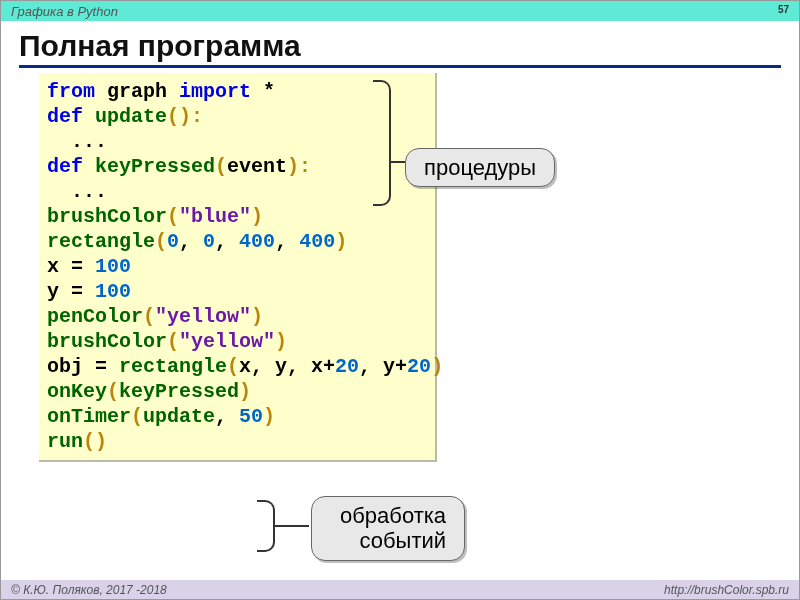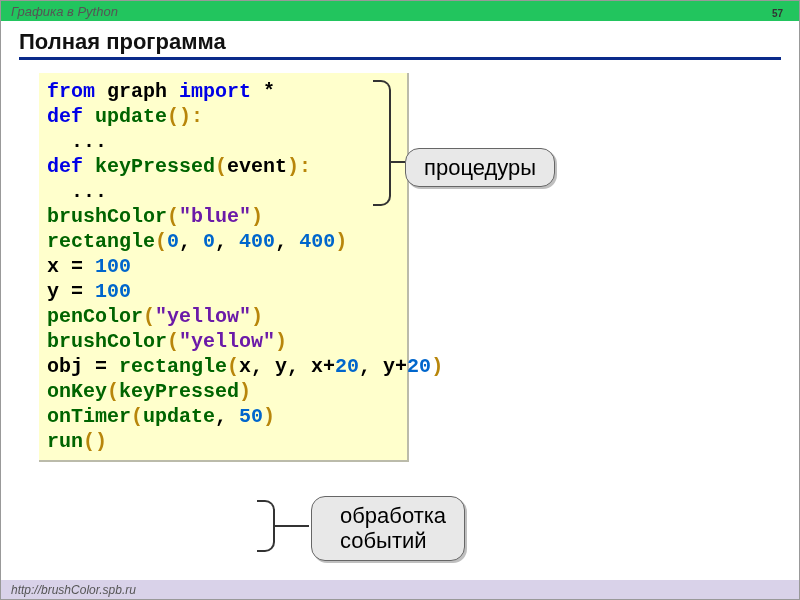--- a/index.html
+++ b/index.html
@@ -7,53 +7,53 @@
     margin: 0;
     width: 800px;
     height: 600px;
     background: #fff;
     font-family: Arial, sans-serif;
     border: 1px solid #999;
     position: relative;
     overflow: hidden;
   }
   .header {
-    background: #22c55e;
-    padding: 3px 16px 2px 10px;
+    background: #5eead4;
+    padding: 3px 10px 2px 10px;
     display: flex;
     justify-content: space-between;
-    align-items: flex-end;
+    align-items: flex-start;
     font-style: italic;
     color: #555;
     font-size: 13px;
   }
   .header .pagenum { font-size: 10px; font-style: normal; color: #333; font-weight: bold; }
   .title {
     margin: 8px 18px 4px 18px;
-    font-size: 22px;
+    font-size: 30px;
     font-weight: bold;
     color: #111;
     border-bottom: 3px solid #0a2a8a;
     padding-bottom: 2px;
   }
   .footer {
     position: absolute;
     bottom: 0; left: 0; right: 0;
     background: #d9d2e9;
     padding: 3px 10px 2px 10px;
     display: flex;
     justify-content: space-between;
     font-style: italic;
     color: #555;
     font-size: 12px;
   }
   .codebox {
     position: absolute;
     left: 38px; top: 72px;
-    width: 370px;
+    width: 398px;
     background: #ffffcc;
     border-right: 2px solid #bba;
     border-bottom: 2px solid #bba;
     padding: 6px 8px 6px 8px;
     font-family: "Courier New", monospace;
     font-size: 20px;
     font-weight: bold;
     line-height: 1.25;
     color: #000;
     white-space: pre;
@@ -67,21 +67,21 @@
 
   .callout {
     position: absolute;
     background: #e8e8e8;
     border: 1px solid #666;
     border-radius: 14px;
     padding: 6px 18px;
     font-size: 22px;
     color: #000;
     box-shadow: 2px 2px 0 rgba(0,0,0,0.25);
-    text-align: left;
+    text-align: right;
     line-height: 1.15;
   }
   .callout1 { left: 404px; top: 147px; }
   .callout2 { left: 310px; top: 495px; white-space: pre-line; padding-left: 28px; }
 
   .brace {
     position: absolute;
     width: 18px;
     border-right: 2px solid #333;
     border-top: 2px solid #333;
@@ -127,14 +127,15 @@
 <div class="brace brace-top"></div>
 <div class="brace-tip tip1"></div>
 <div class="callout callout1">процедуры</div>
 
 <div class="brace brace-bottom"></div>
 <div class="brace-tip tip2"></div>
 <div class="callout callout2">обработка
 событий</div>
 
 <div class="footer">
+  <span>© К.Ю. Поляков, 2017 -2018</span>
   <span>http://brushColor.spb.ru</span>
 </div>
 
 </body></html>

